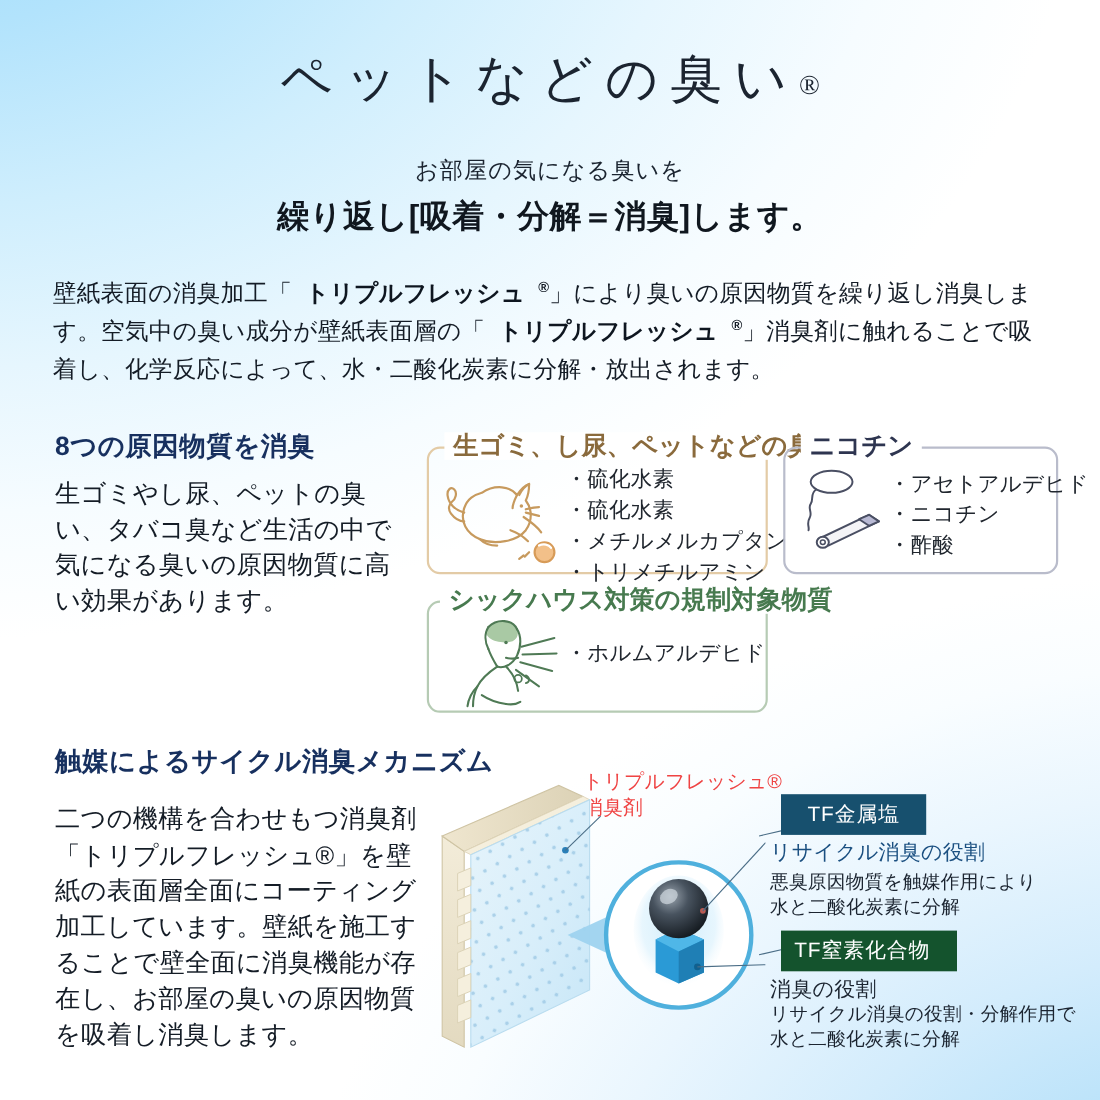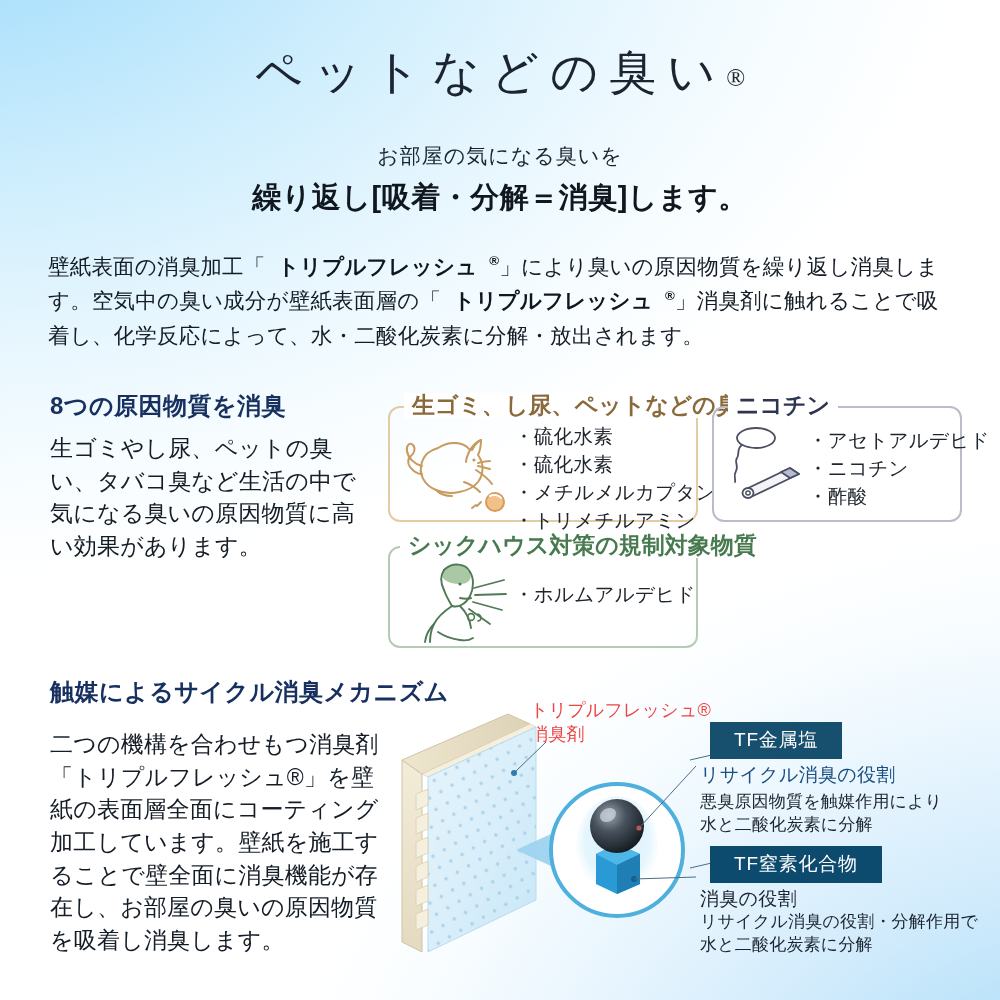--- a/index.html
+++ b/index.html
@@ -226,21 +226,22 @@
     padding: 5px 24px 6px 24px;
     letter-spacing: 0.8px;
     white-space: nowrap;
   }
   #tag-metal {
     top: 722px; left: 710px;
     background: #17506e;
   }
   #tag-nitro {
     top: 846px; left: 710px;
-    background: #0c4a6e;
+    background: #14532d;
+    padding-left: 12px;
   }
 
   .rlabel-title {
     position: absolute;
     font-size: 19px;
     color: #1a4f80;
     letter-spacing: 0.3px;
     white-space: nowrap;
   }
   .rlabel-body {

